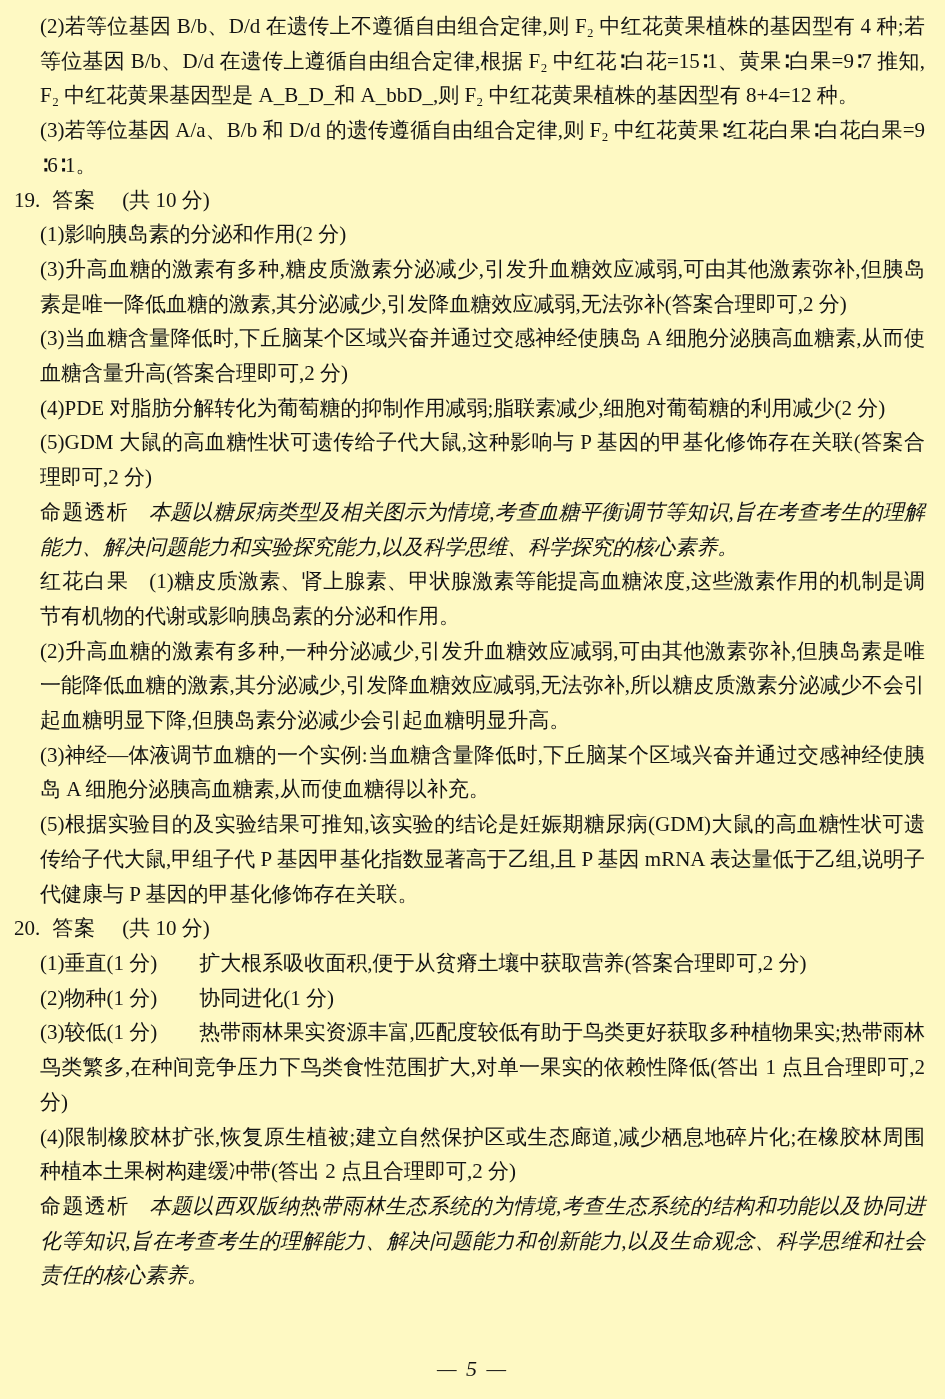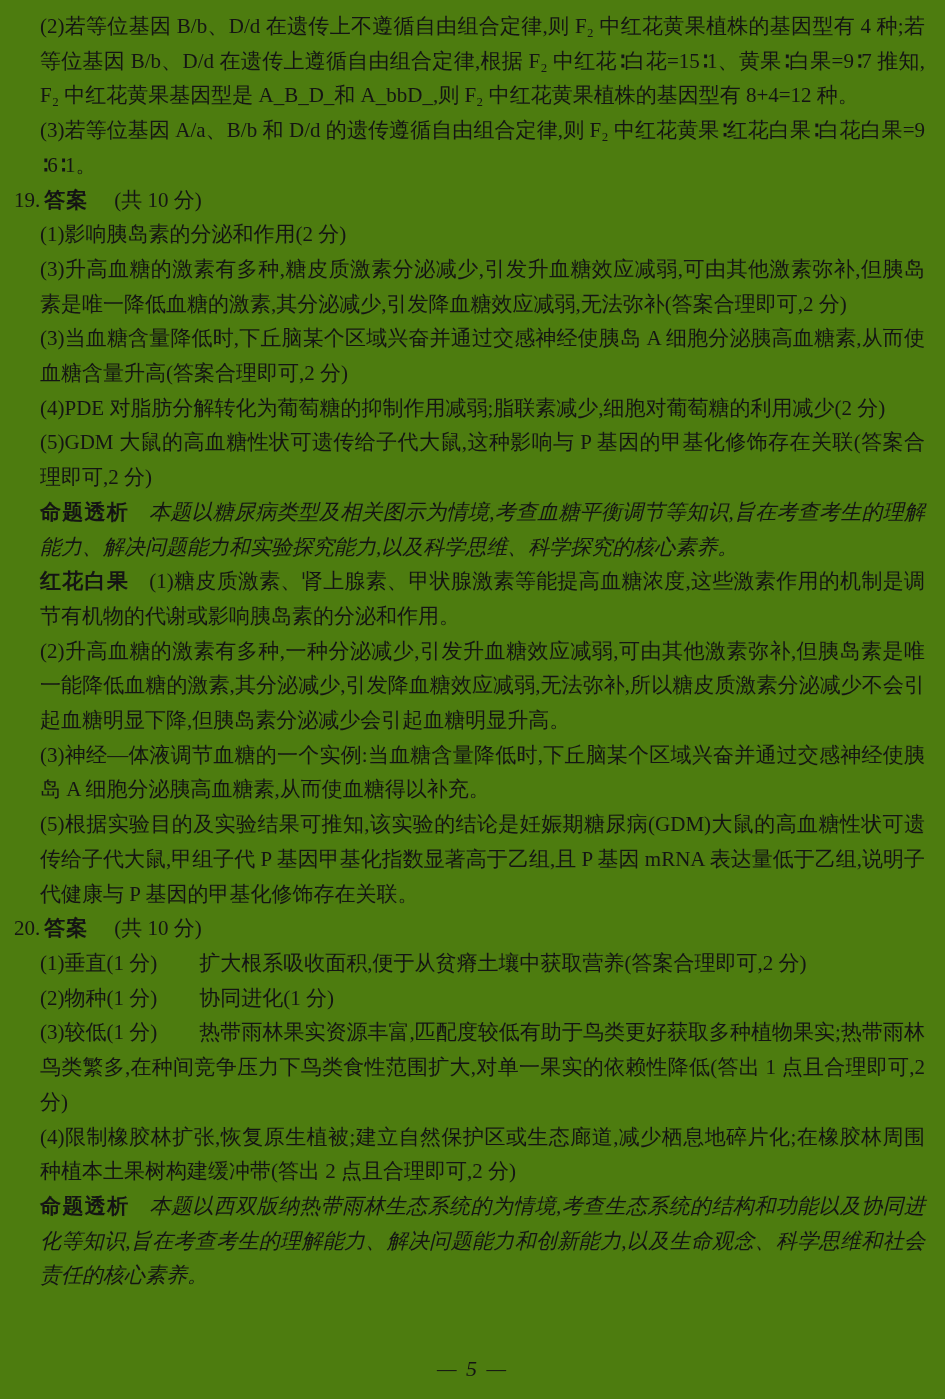--- a/index.html
+++ b/index.html
@@ -1,41 +1,41 @@
 <!DOCTYPE html>
 <html><head>
 <meta charset="utf-8">
 <style>
   html, body { margin: 0; padding: 0; background: #ffffff; }
   .page {
     position: relative;
     width: 945px;
     height: 1399px;
     box-sizing: border-box;
-    background: #4d7c0f;
+    background: #fef9c3;
     color: #141414;
     font-family: "Liberation Serif", serif;
     font-size: 21px;
     line-height: 34.7px;
     padding: 9px 20px 16px 40px;
     overflow: hidden;
   }
   p.para {
     margin: 0;
     text-align: justify;
     word-break: break-all;
   }
   p.qhead {
     margin: 0 0 0 -26px;
     text-align: left;
   }
-  .qnum { margin-right: 4px; font-family: Liberation Serif, serif; }
+  .qnum { margin-right: 12px; font-family: Liberation Serif, serif; }
   .hei {
     font-family: "Liberation Sans", sans-serif;
-    font-weight: bold;
+    font-weight: normal;
     letter-spacing: 1px;
   }
   .score { margin-left: 26px; }
   .lead { margin-right: 20px; }
   .kai { font-style: italic; }
   .pagenum {
     position: absolute;
     bottom: 12px;
     left: 0;
     right: 0;

